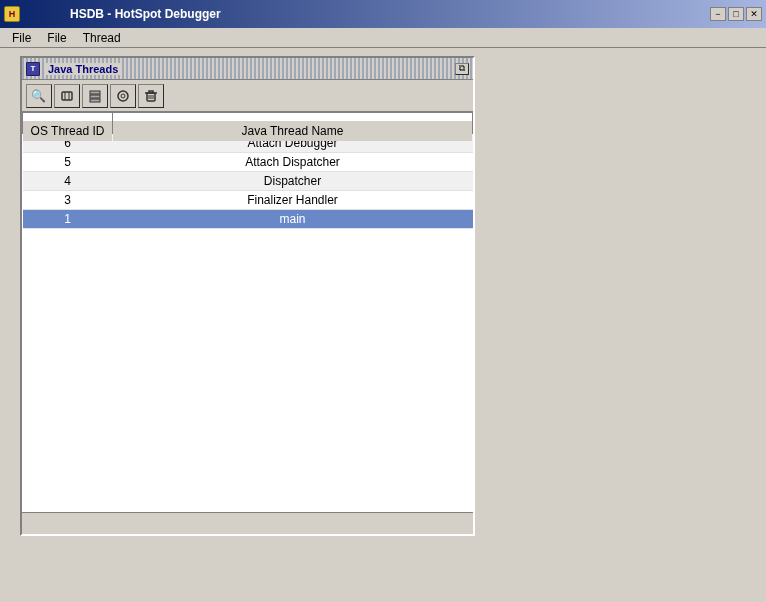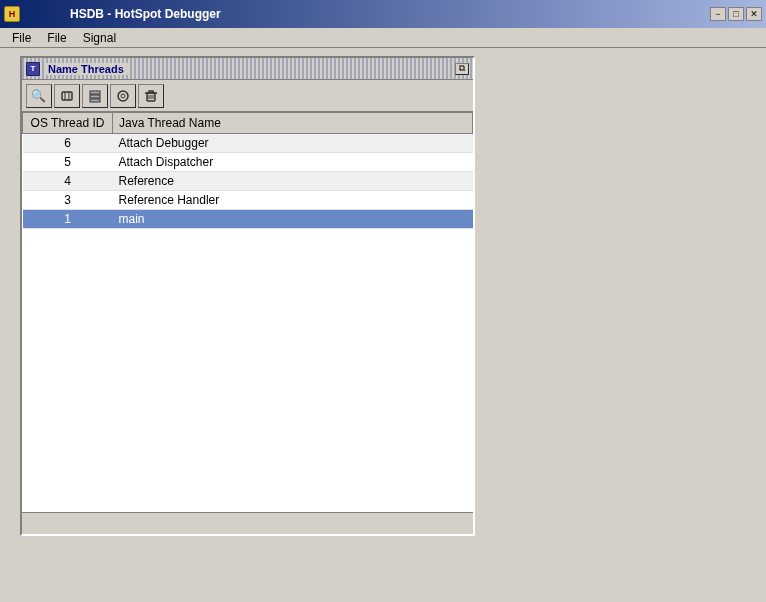--- a/index.html
+++ b/index.html
@@ -188,21 +188,21 @@
       border-collapse: collapse;
       font-size: 12px;
     }
     thead th {
       background: #d4d0c8;
       border: 1px solid #808080;
       padding: 3px 6px;
       text-align: center;
       font-weight: normal;
       position: sticky;
-      top: 0;
+      top: 8px;
     }
     tbody td {
       border: none;
       border-bottom: 1px solid #e0e0e0;
       padding: 2px 6px;
     }
     tbody tr:nth-child(odd) {
       background: #f0f0f0;
     }
     tbody tr:nth-child(even) {
@@ -210,21 +210,21 @@
     }
     tbody tr.selected {
       background: #6888c8;
       color: white;
     }
     .col-id {
       width: 90px;
       text-align: center;
     }
     .col-name {
-      text-align: left;
+      text-align: center;
     }
 
     
     .status-bar {
       height: 22px;
       background: #d4d0c8;
       border-top: 1px solid #808080;
       display: flex;
       align-items: center;
       padding: 0 4px;
@@ -243,33 +243,33 @@
   <div class="title-controls">
     <div class="title-btn">−</div>
     <div class="title-btn">□</div>
     <div class="title-btn">✕</div>
   </div>
 </div>
 
 <div class="menu-bar">
   <div class="menu-item">File</div>
   <div class="menu-item">File</div>
-  <div class="menu-item">Signal</div>
+  <div class="menu-item">Thread</div>
 </div>
 
 <div class="main-area">
 
   <div class="java-threads-window">
 
     <div class="window-title-bar">
       <div class="window-title-left">
         <div class="window-title-icon">
           <span>T</span>
         </div>
-        <span class="window-title-text">Name Threads</span>
+        <span class="window-title-text">Java Threads</span>
       </div>
       <div class="window-restore-btn">⧉</div>
     </div>
 
     <div class="toolbar">
       <div class="toolbar-btn" title="Search">🔍</div>
       <div class="toolbar-btn" title="Memory">
         <svg width="14" height="14" viewBox="0 0 14 14" fill="none">
           <rect x="2" y="3" width="10" height="8" rx="1" stroke="#333" stroke-width="1.5" fill="none"></rect>
           <line x1="5" y1="3" x2="5" y2="11" stroke="#333" stroke-width="1"></line>
@@ -313,25 +313,25 @@
         <tr>
               <td class="col-id">6</td>
               <td class="col-name">Attach Debugger</td>
             </tr>
             <tr>
               <td class="col-id">5</td>
               <td class="col-name">Attach Dispatcher</td>
             </tr>
             <tr>
               <td class="col-id">4</td>
-              <td class="col-name">Reference</td>
+              <td class="col-name">Dispatcher</td>
             </tr>
             <tr>
               <td class="col-id">3</td>
-              <td class="col-name">Reference Handler</td>
+              <td class="col-name">Finalizer Handler</td>
             </tr>
             <tr class="selected">
               <td class="col-id">1</td>
               <td class="col-name">main</td>
             </tr>
           </tbody>
       </table>
     </div>
 
     <div class="status-bar"></div>

